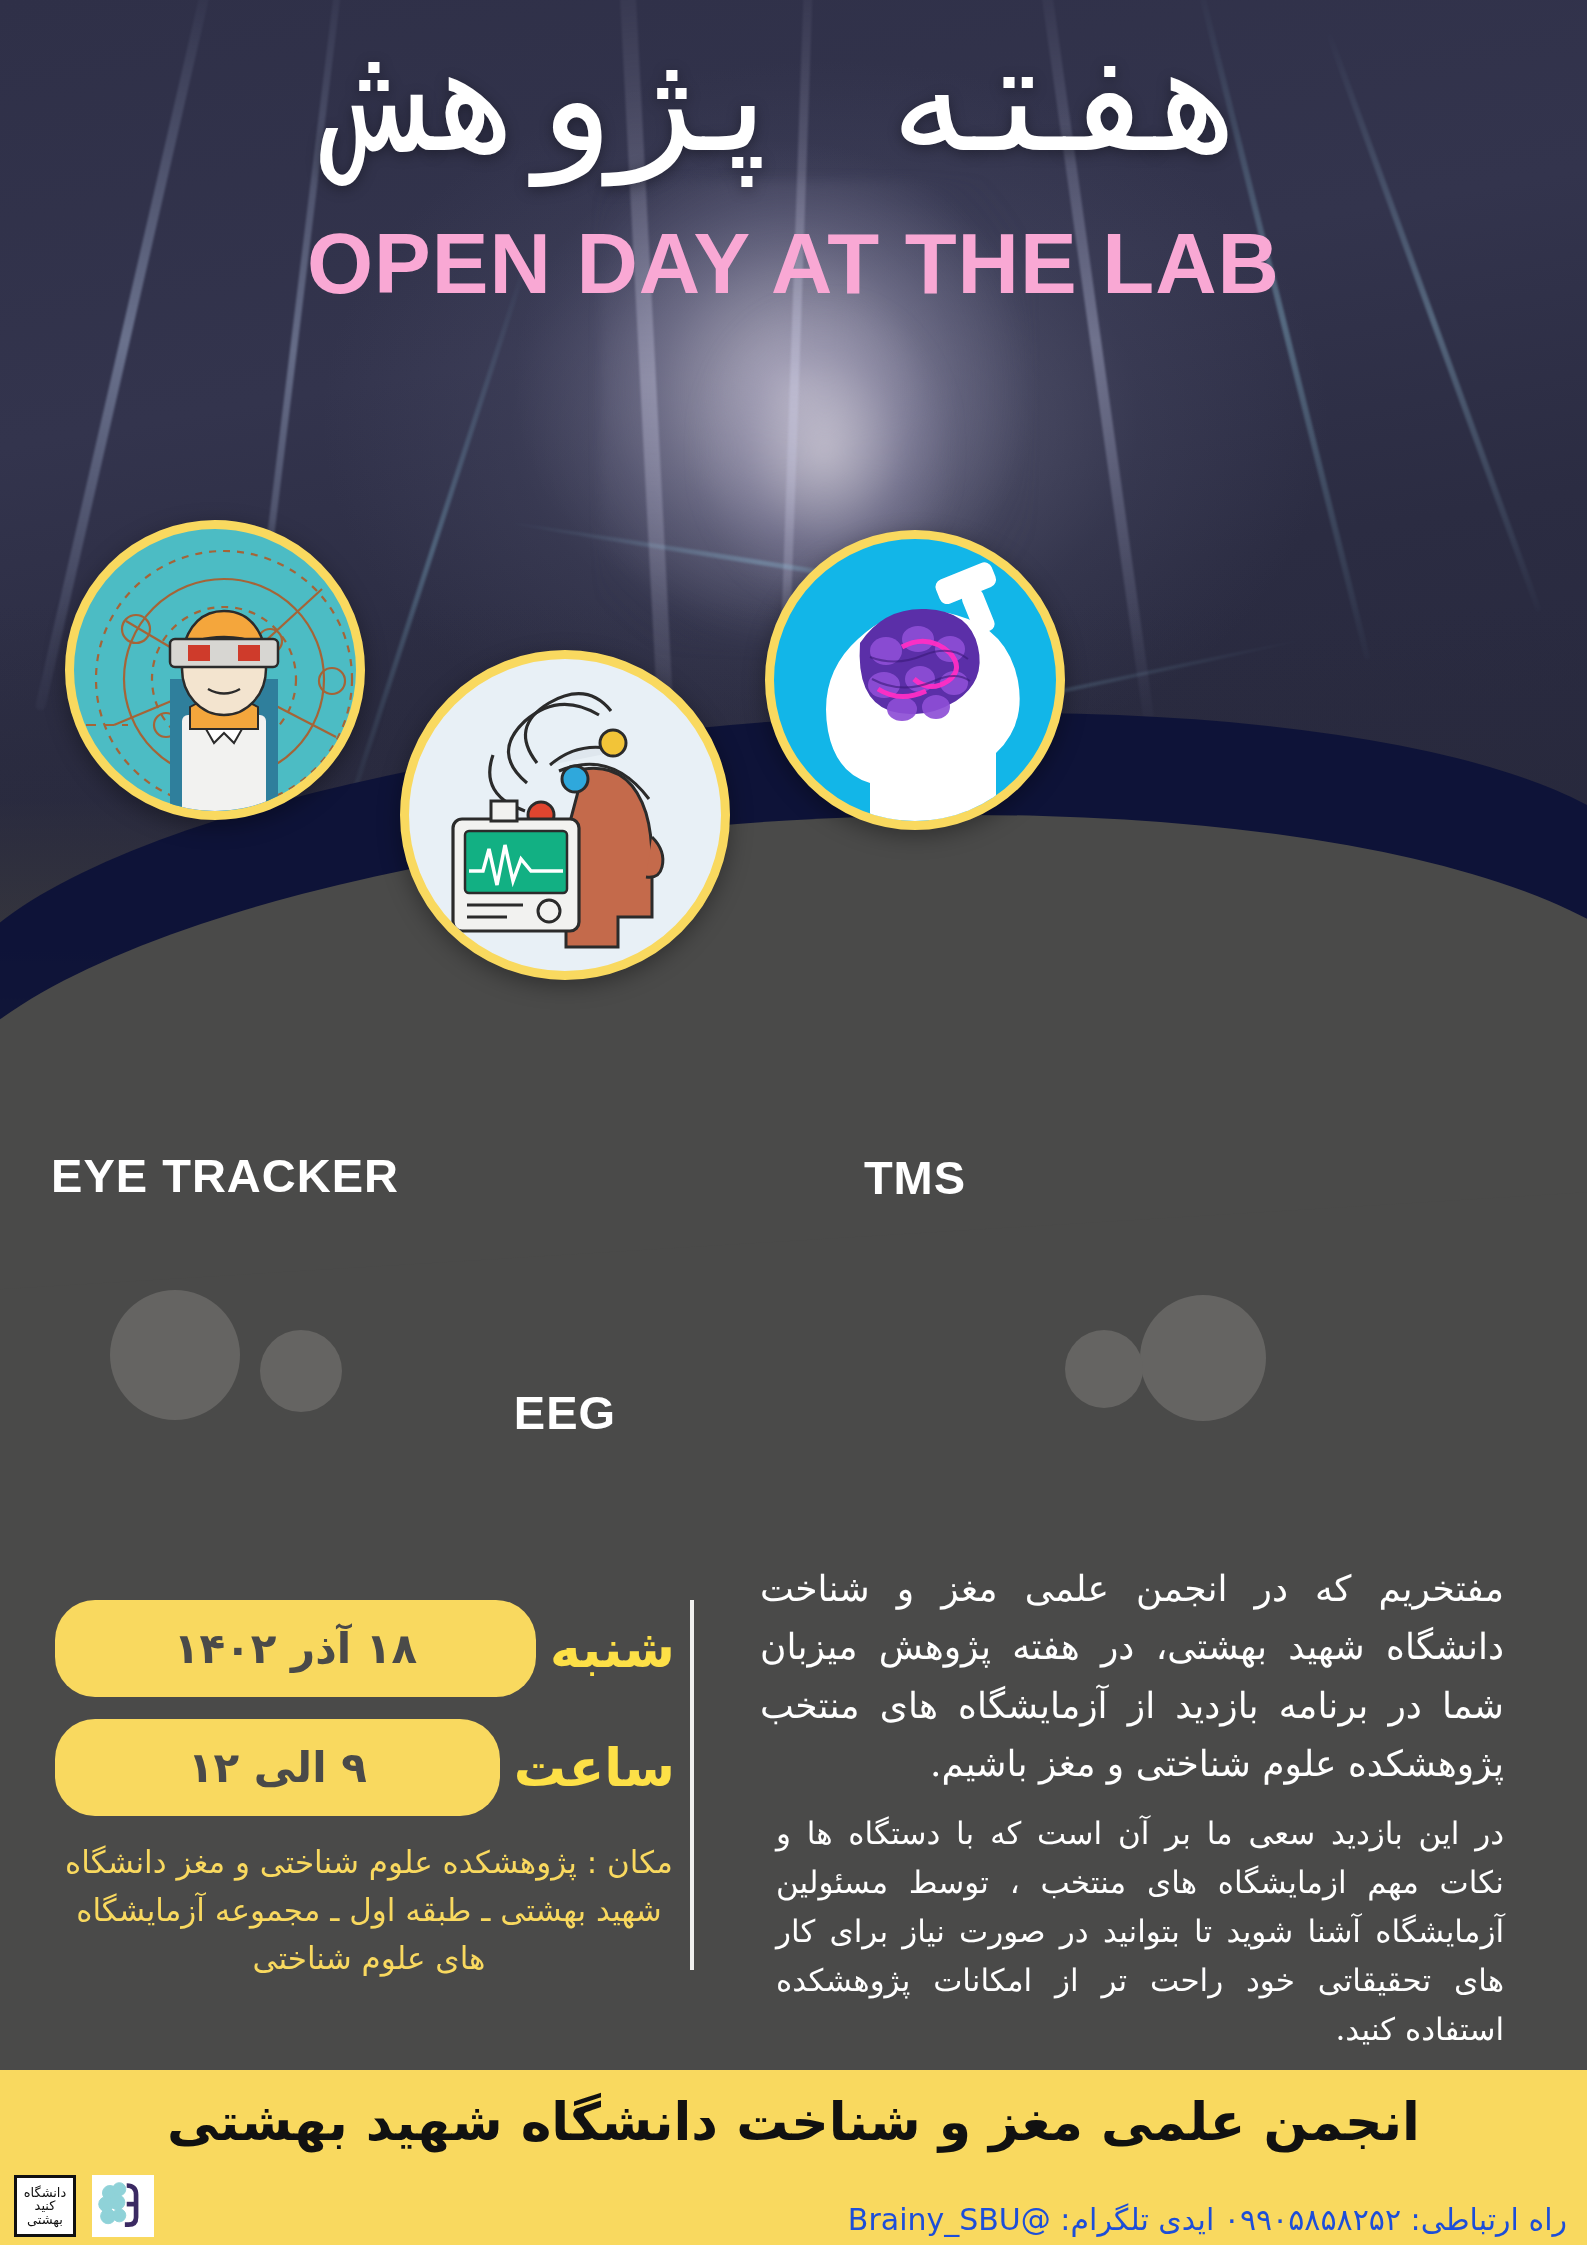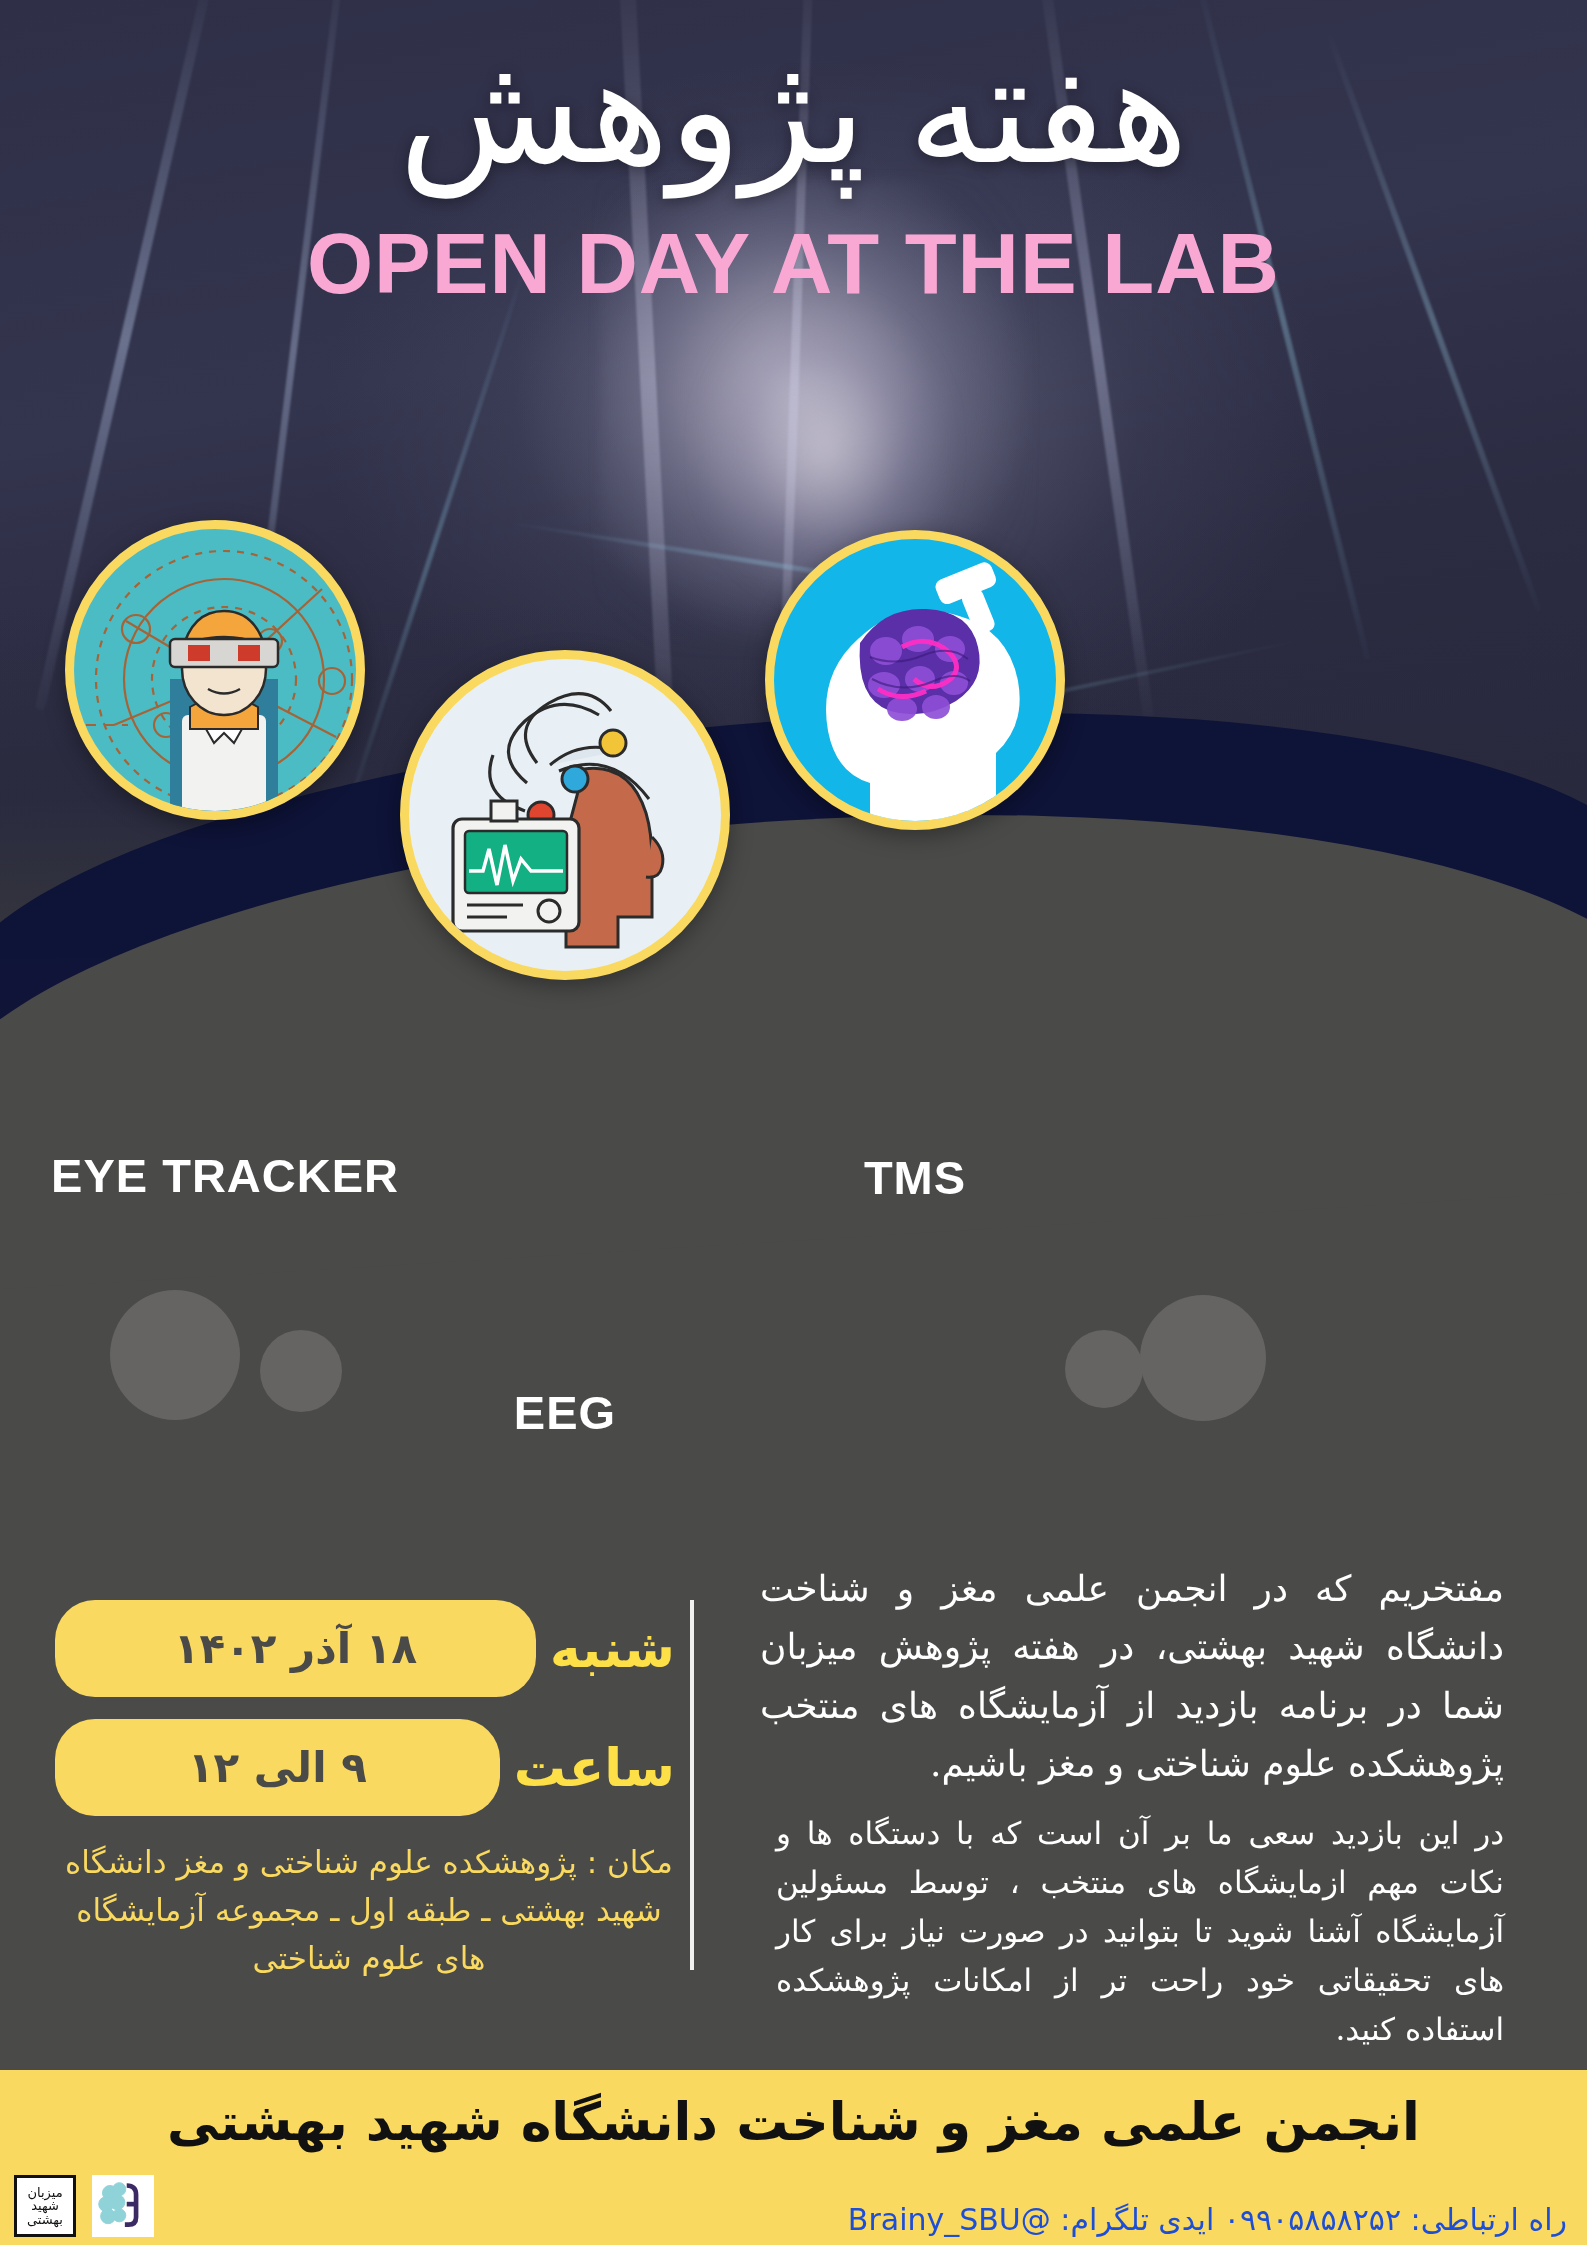--- a/index.html
+++ b/index.html
@@ -50,21 +50,21 @@
   .greyfade{
     position:absolute;left:-80px;top:820px;width:1760px;height:420px;
     background:#4a4a49;border-radius:50% 50% 0 0/62% 62% 0 0;
     transform:rotate(-3.5deg);
   }
 
   
   .fa-title{
     position:absolute;left:0;right:0;top:24px;text-align:center;
     color:#ffffff;font-size:150px;line-height:1.15;font-weight:400;
-    font-family:Liberation Sans, sans-serif;direction:rtl;letter-spacing:2px;
+    font-family:Liberation Mono, monospace;direction:rtl;letter-spacing:2px;
     text-shadow:0 3px 14px rgba(0,0,0,.35);
   }
   .en-title{
     position:absolute;left:0;right:0;top:215px;text-align:center;
     color:#f9a8d4;font-size:85px;font-weight:700;letter-spacing:1px;
     font-family:"Liberation Sans", sans-serif;
   }
 
   
   .circ{
@@ -271,21 +271,21 @@
   <div class="body-txt">
     <p class="p1">مفتخریم که در انجمن علمی مغز و شناخت دانشگاه شهید بهشتی، در هفته پژوهش میزبان شما در برنامه بازدید از آزمایشگاه های منتخب پژوهشکده علوم شناختی و مغز  باشیم.</p>
     <p class="p2">در این بازدید سعی ما بر آن است که با دستگاه ها و نکات مهم ازمایشگاه های منتخب ، توسط مسئولین آزمایشگاه آشنا شوید تا بتوانید در صورت نیاز برای کار های تحقیقاتی خود راحت تر از امکانات پژوهشکده استفاده کنید.</p>
   </div>
 
   <div class="footer">
     <div class="footer-title">انجمن علمی مغز و شناخت دانشگاه شهید بهشتی</div>
     <div class="contact">راه ارتباطی: ۰۹۹۰۵۸۵۸۲۵۲    ایدی تلگرام: @Brainy_SBU</div>
     <div class="logos">
       <div class="logo-box">
-        <span>میزبان شهید بهشتی</span>
+        <span>دانشگاه کنید بهشتی</span>
       </div>
       <div class="logo-box plain">
         <svg viewBox="0 0 60 60" width="56" height="56">
           <g fill="#8fd2d8" stroke="#8fd2d8" stroke-width="1">
             <circle cx="16" cy="16" r="8"></circle>
               <circle cx="26" cy="12" r="7"></circle>
             <circle cx="12" cy="28" r="8"></circle>
               <circle cx="24" cy="26" r="8"></circle>
             <circle cx="14" cy="41" r="8"></circle>
               <circle cx="26" cy="40" r="7"></circle>

